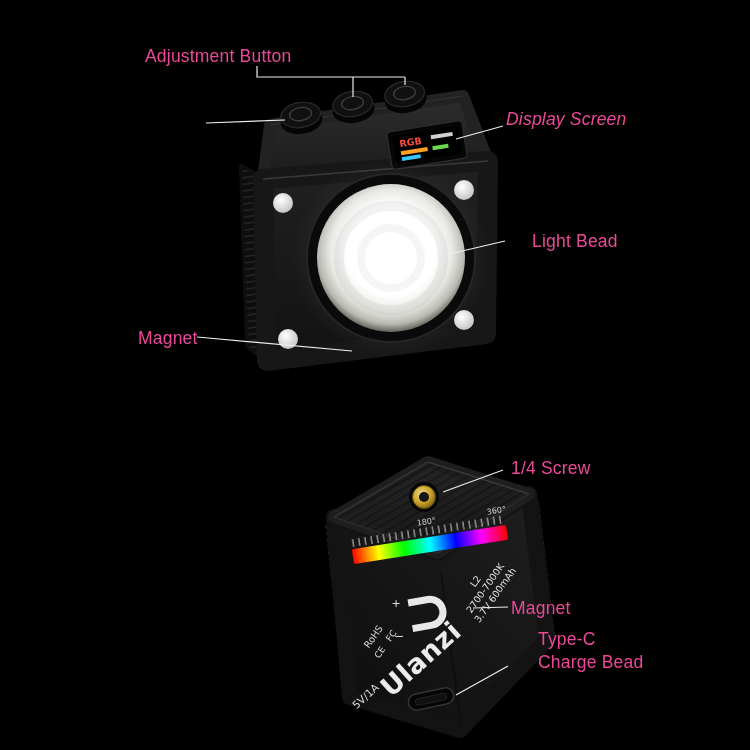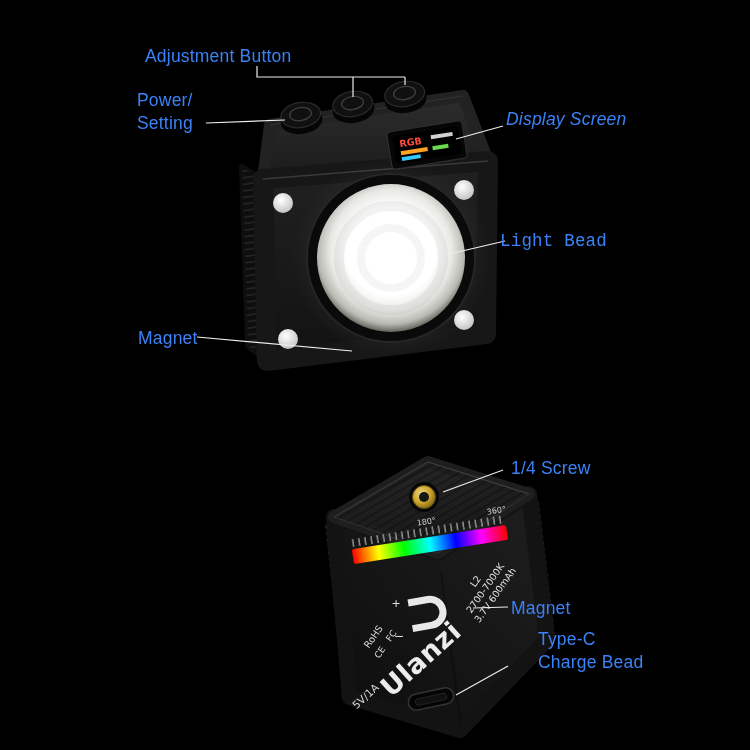--- a/index.html
+++ b/index.html
@@ -1,19 +1,19 @@
 <!DOCTYPE html>
 <html><head>
 <meta charset="utf-8">
 <style>
   html,body{margin:0;padding:0;background:#000;}
   .canvas{position:relative;width:750px;height:750px;background:#000;overflow:hidden;
           font-family:"Liberation Sans",sans-serif;}
   .layer{position:absolute;left:0;top:0;}
-  .label{position:absolute;color:#3b82f6;font-size:17.5px;line-height:23px;
+  .label{position:absolute;color:#ec4899;font-size:17.5px;line-height:23px;
          letter-spacing:.2px;white-space:nowrap;}
   .lline{display:block;}
   svg text{font-family:"DejaVu Sans",sans-serif;}
 </style>
 </head>
 <body>
 
 <div class="canvas">
 
   <svg class="layer" width="750" height="750" viewBox="0 0 750 750">
@@ -194,28 +194,24 @@
       <line x1="505" y1="241" x2="445" y2="255"></line>
       <line x1="197" y1="337" x2="352" y2="351"></line>
       <line x1="503" y1="470" x2="443" y2="492"></line>
       <line x1="508" y1="607" x2="473" y2="608"></line>
       <line x1="508" y1="666" x2="456" y2="695"></line>
     </g>
   </svg>
 
   <div class="label" style="left:145px; top:45px;">Adjustment Button</div>
 
-  <div class="label" style="left:137px; top:89px;">
-    <span class="lline">Power/</span>
-    <span class="lline">Setting</span>
-  </div>
 
   <div class="label" style="left:506px; top:108px;font-style:italic;">Display Screen</div>
 
-  <div class="label" style="left:500px; top:230px;font-family:Liberation Mono, monospace;">Light Bead</div>
+  <div class="label" style="left:532px; top:230px;">Light Bead</div>
 
   <div class="label" style="left:138px; top:327px;">Magnet</div>
 
   <div class="label" style="left:505px; top:457px;margin-left:6px;">1/4 Screw</div>
 
   <div class="label" style="left:511px; top:597px;">Magnet</div>
 
   <div class="label" style="left:538px; top:628px;">
     <span class="lline">Type-C</span>
     <span class="lline">Charge Bead</span>

